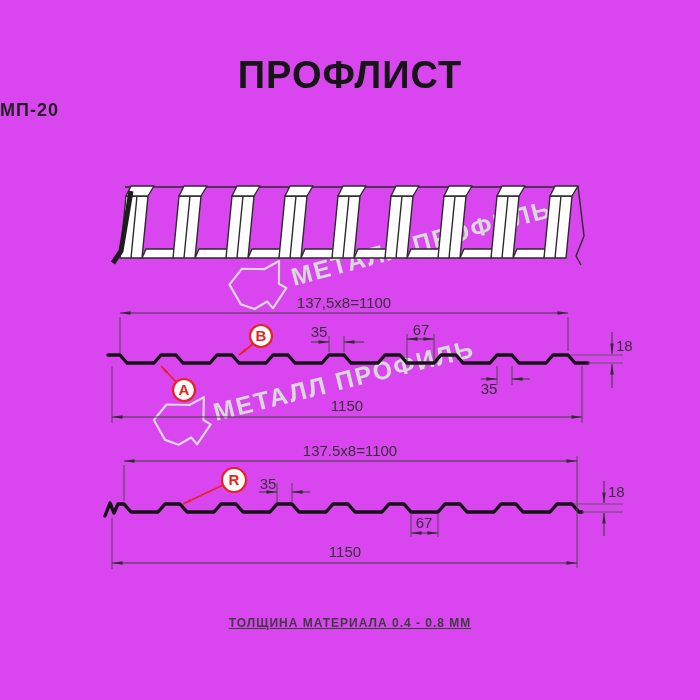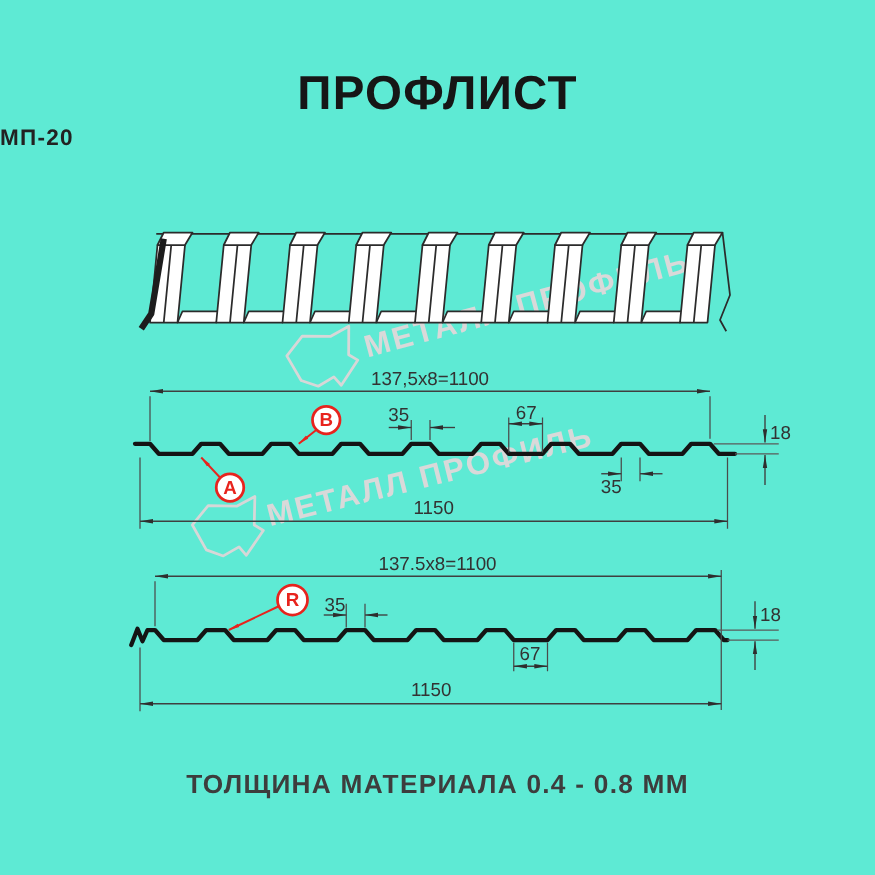--- a/index.html
+++ b/index.html
@@ -1,30 +1,30 @@
 <!DOCTYPE html>
 <html><head>
 <meta charset="utf-8">
 <style>
   html,body { margin:0; padding:0; background:#ffffff; }
   .page {
-    position:relative; width:700px; height:700px; background:#5eead4;
+    position:relative; width:700px; height:700px; background:#d946ef;
     font-family:"Liberation Sans", sans-serif; overflow:hidden;
   }
   .title {
     position:absolute; top:56px; left:0; width:700px; text-align:center;
     font-size:38px; font-weight:bold; color:#161616; letter-spacing:1px; line-height:1;
   }
   .subtitle {
     position:absolute; top:101px; left:0; width:700px; text-align:left;
     font-size:18px; font-weight:bold; color:#222; letter-spacing:1px; line-height:1;
   }
   .footnote {
     position:absolute; top:617px; left:0; width:700px; text-align:center;
-    font-size:21px; font-weight:bold; color:#3d3d3d; letter-spacing:1px; line-height:1;
+    font-size:12px; font-weight:bold; color:#3d3d3d; letter-spacing:1px; line-height:1;text-decoration:underline;
   }
   svg { position:absolute; top:0; left:0; }
   .ext  { stroke:#4a4a4a; stroke-width:1; fill:none; }
   .dim  { stroke:#3f3f3f; stroke-width:1.1; fill:none; }
   .thin { stroke:#5a5a5a; stroke-width:1; fill:none; }
   .prof { stroke:#141414; stroke-width:3.4; fill:none; stroke-linejoin:round; stroke-linecap:round; }
   .sheet  { stroke:#2b2b2b; stroke-width:1.4; fill:none; stroke-linejoin:round; }
   .sheetf { stroke:#2b2b2b; stroke-width:1.4; fill:#ffffff; stroke-linejoin:round; }
   .dt { font-size:15px; fill:#333; }
   .rl { font-size:15px; font-weight:bold; fill:#e8231d; }

